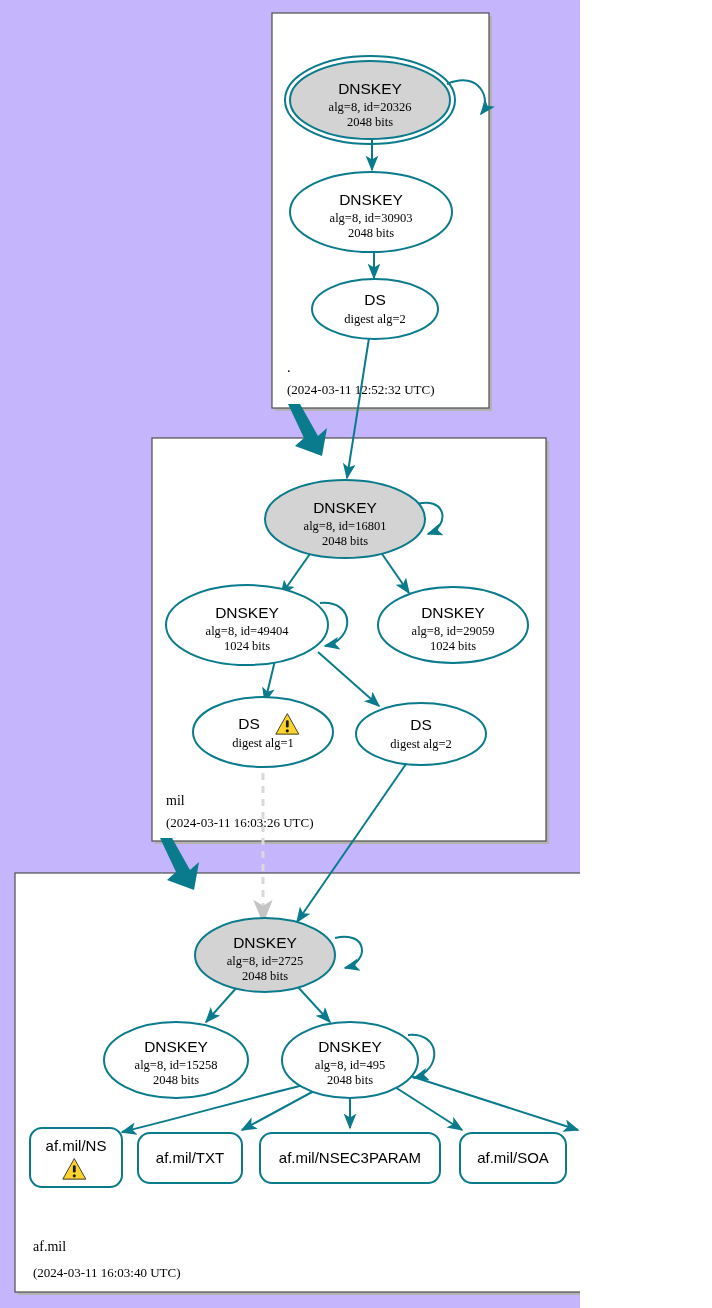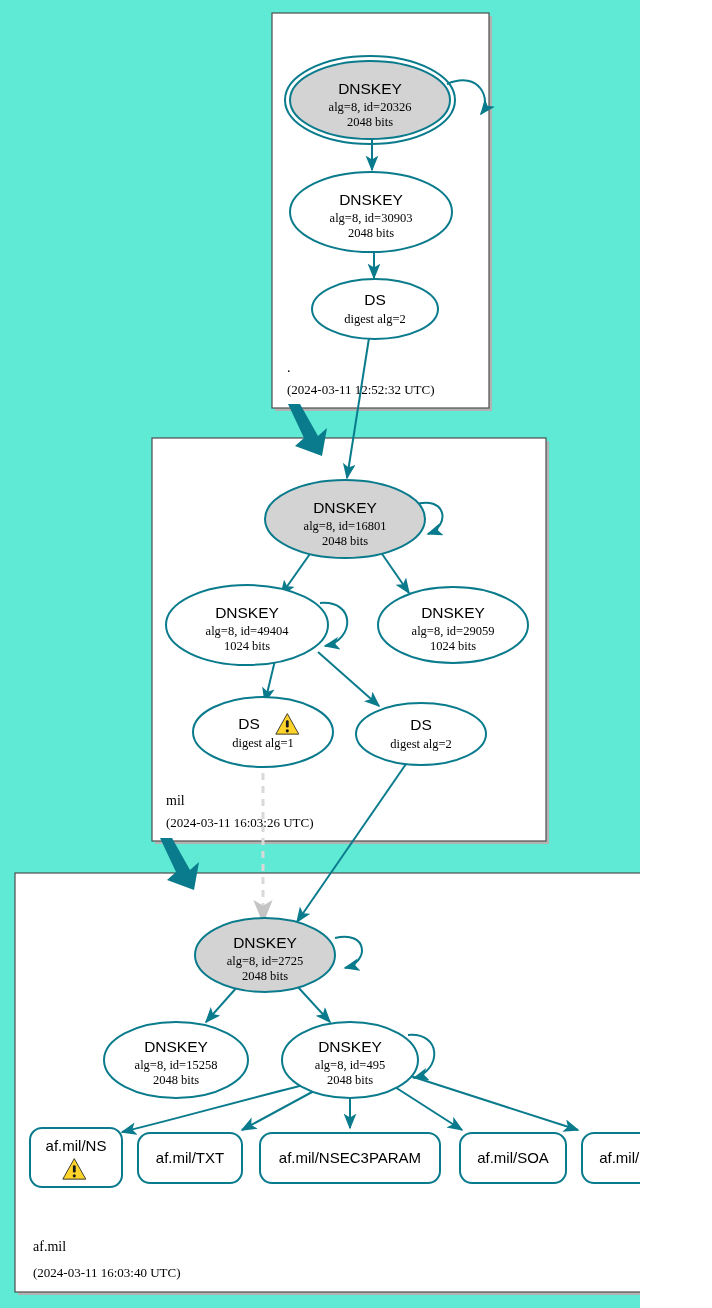--- a/index.html
+++ b/index.html
@@ -5,23 +5,23 @@
   html, body {
     margin: 0;
     padding: 0;
     background: #ffffff;
   }
   body {
     font-family: "Liberation Sans", sans-serif;
   }
   #canvas {
     position: relative;
-    width: 640px;
+    width: 580px;
     height: 1308px;
-    background: #5eead4;
+    background: #c4b5fd;
     overflow: hidden;
   }
   #graph-svg {
     position: absolute;
     left: 0;
     top: 0;
     width: 712px;
     height: 1308px;
   }
   .zone-box {

